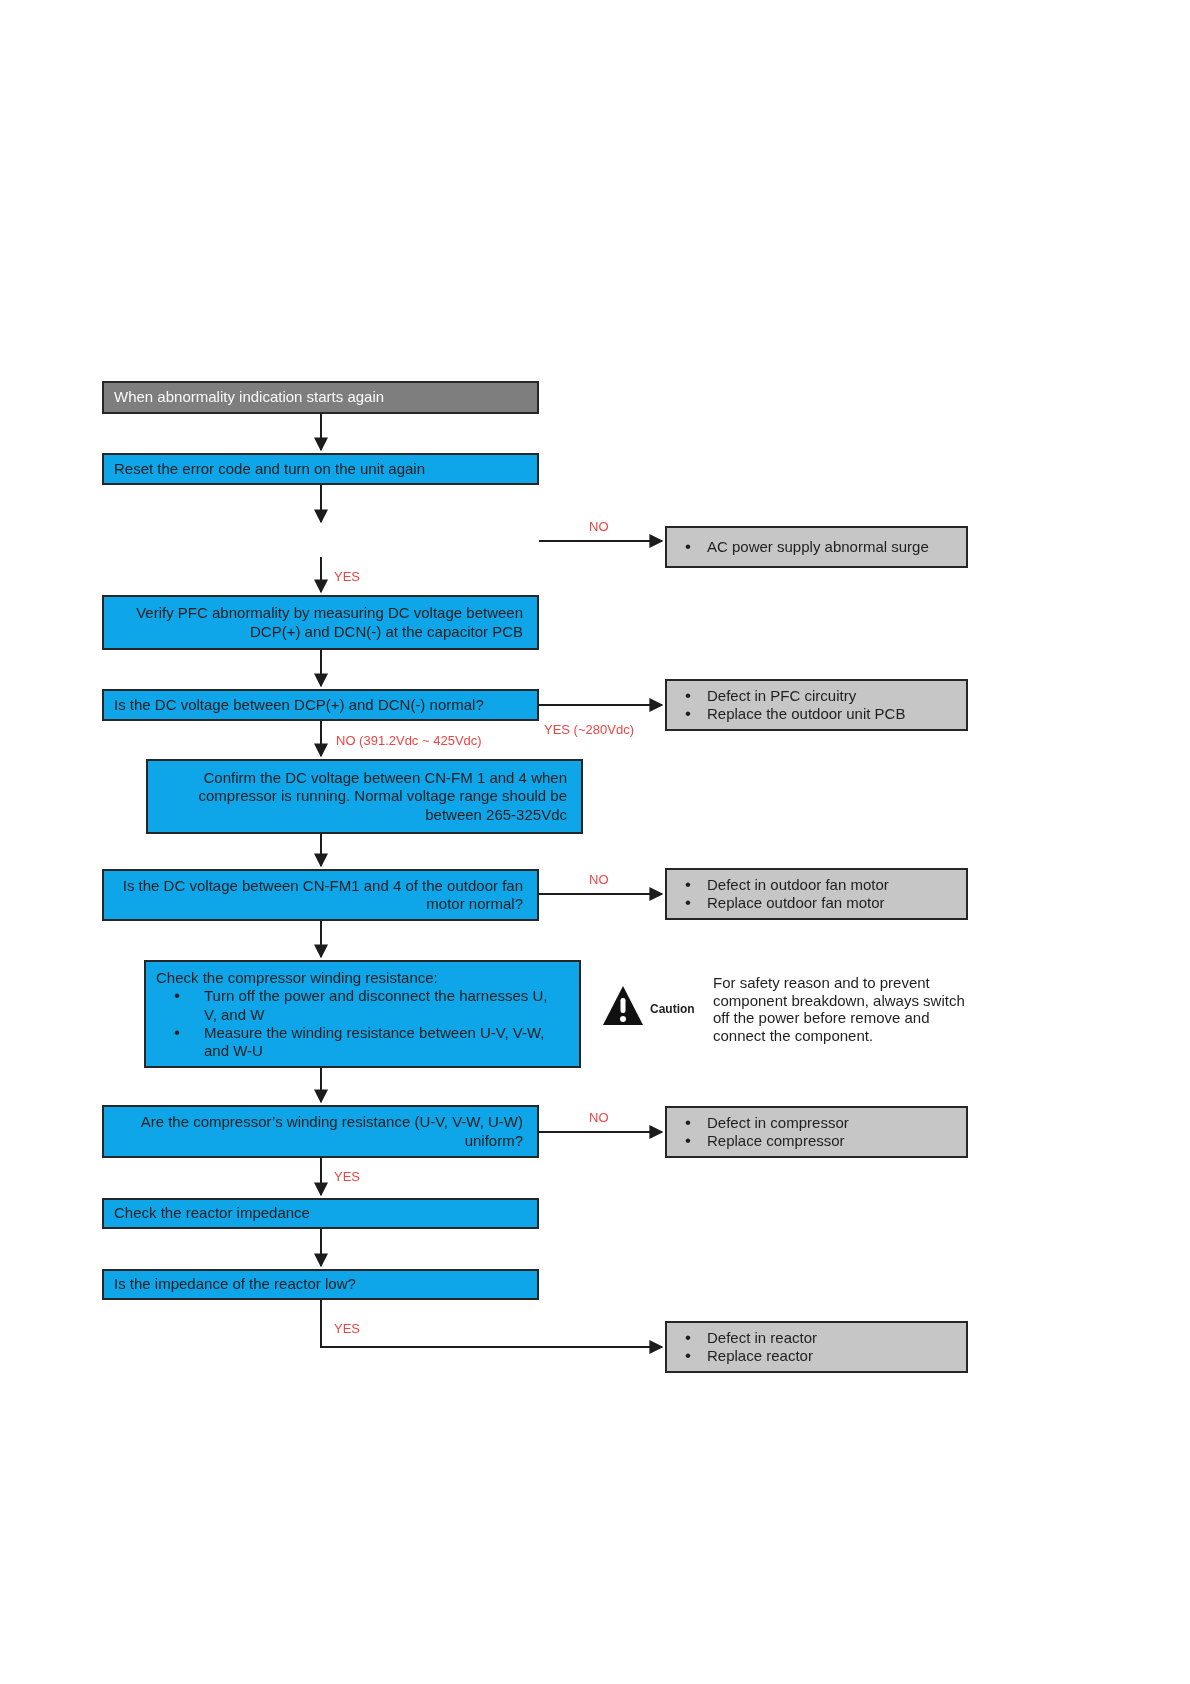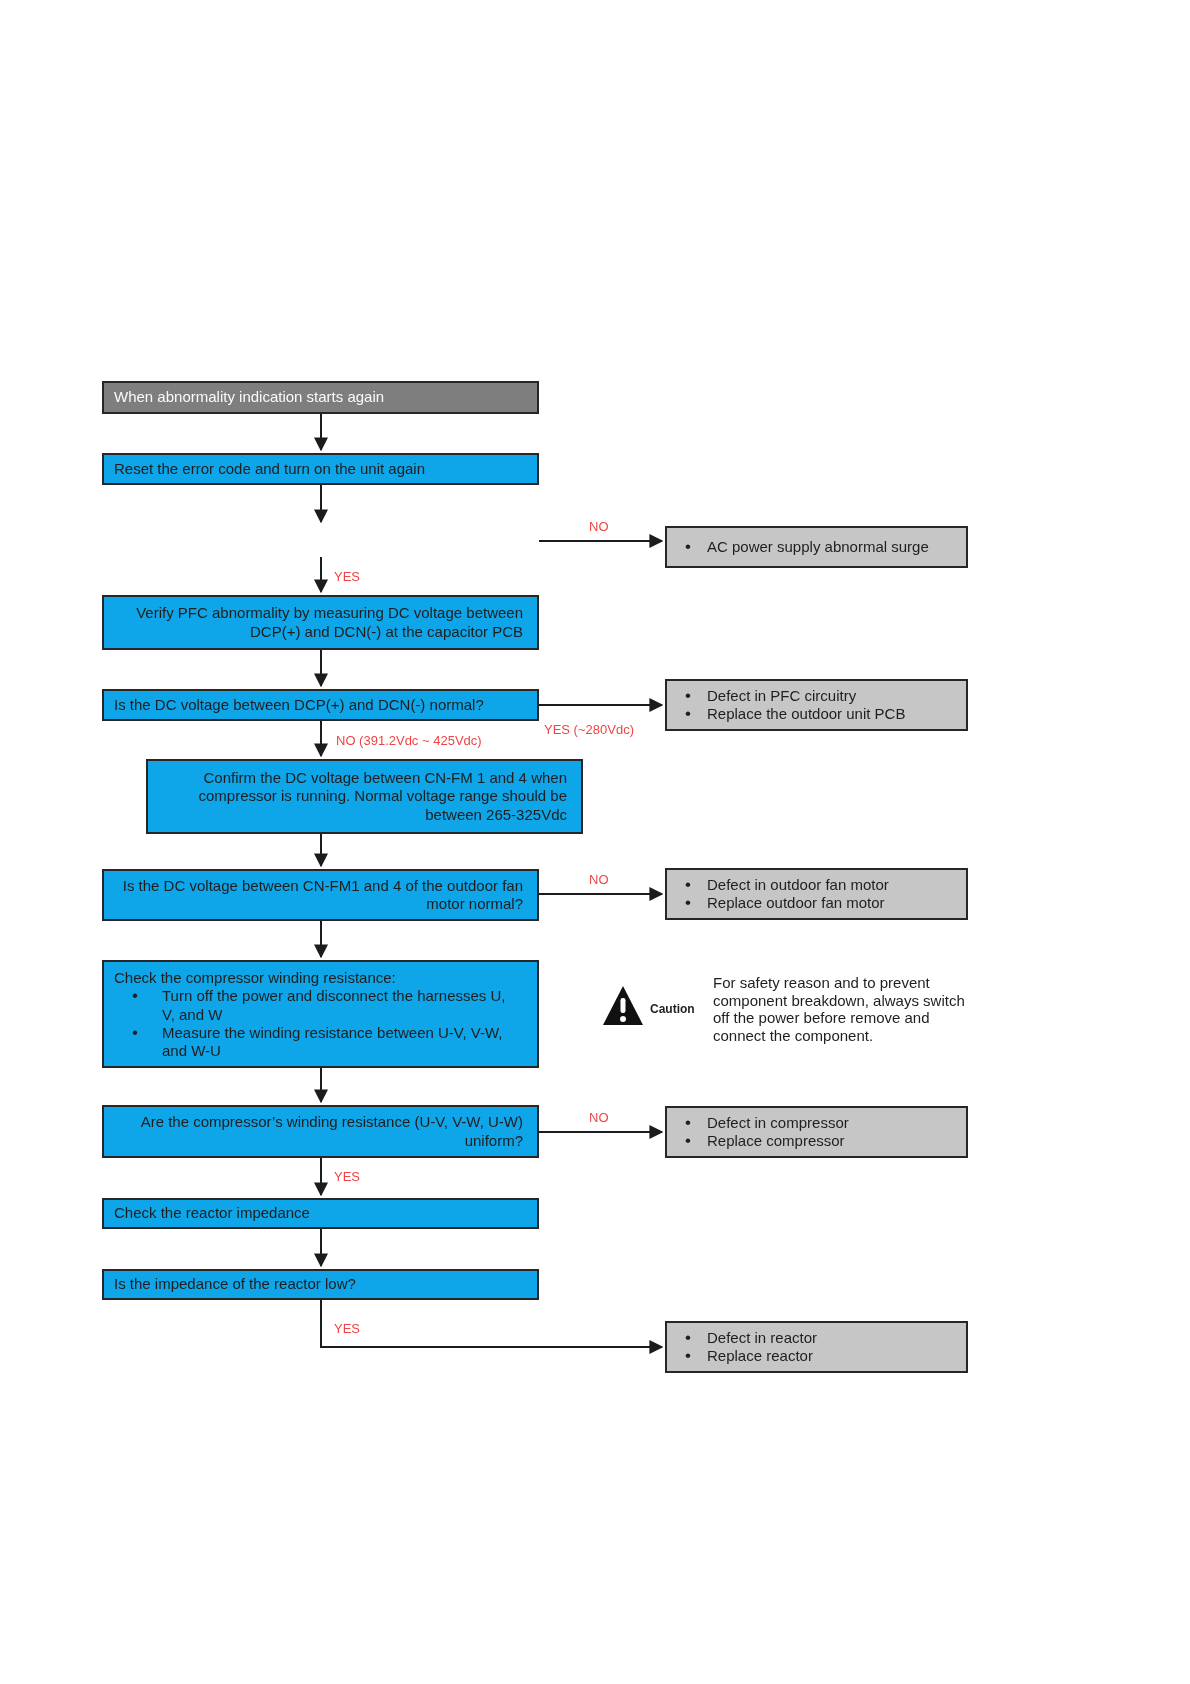--- a/index.html
+++ b/index.html
@@ -44,21 +44,21 @@
   .result ul { list-style: none; width: 100%; }
   .result li { position: relative; padding-left: 32px; }
   .result li::before {
     content: "\2022";
     position: absolute;
     left: 10px;
     top: -1px;
     font-size: 17px;
   }
   .multi { padding: 6px 14px 6px 10px; display: flex; flex-direction: column; justify-content: center; text-align: right; }
-  .winding { padding: 7px 28px 7px 10px; }
+  .winding { padding: 7px 28px 7px 10px; margin-left: 42px; }
   .winding ul { list-style: none; }
   .winding li { position: relative; padding-left: 48px; }
   .winding li::before {
     content: "\2022";
     position: absolute;
     left: 18px;
     top: -1px;
     font-size: 17px;
   }
   .edge-label {

